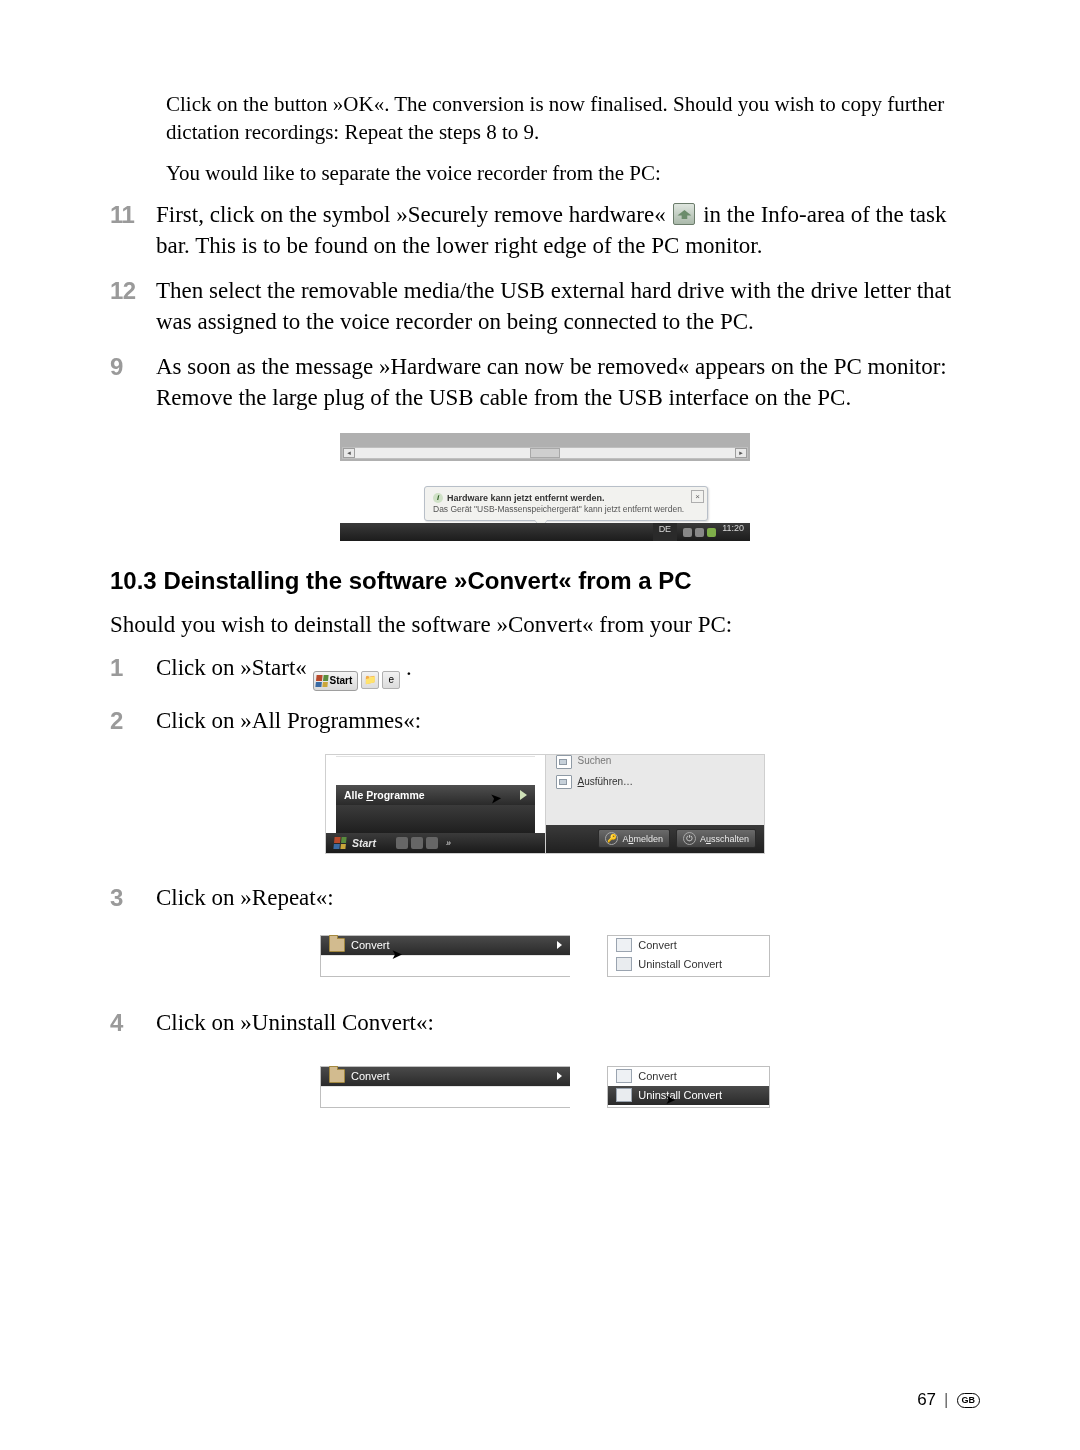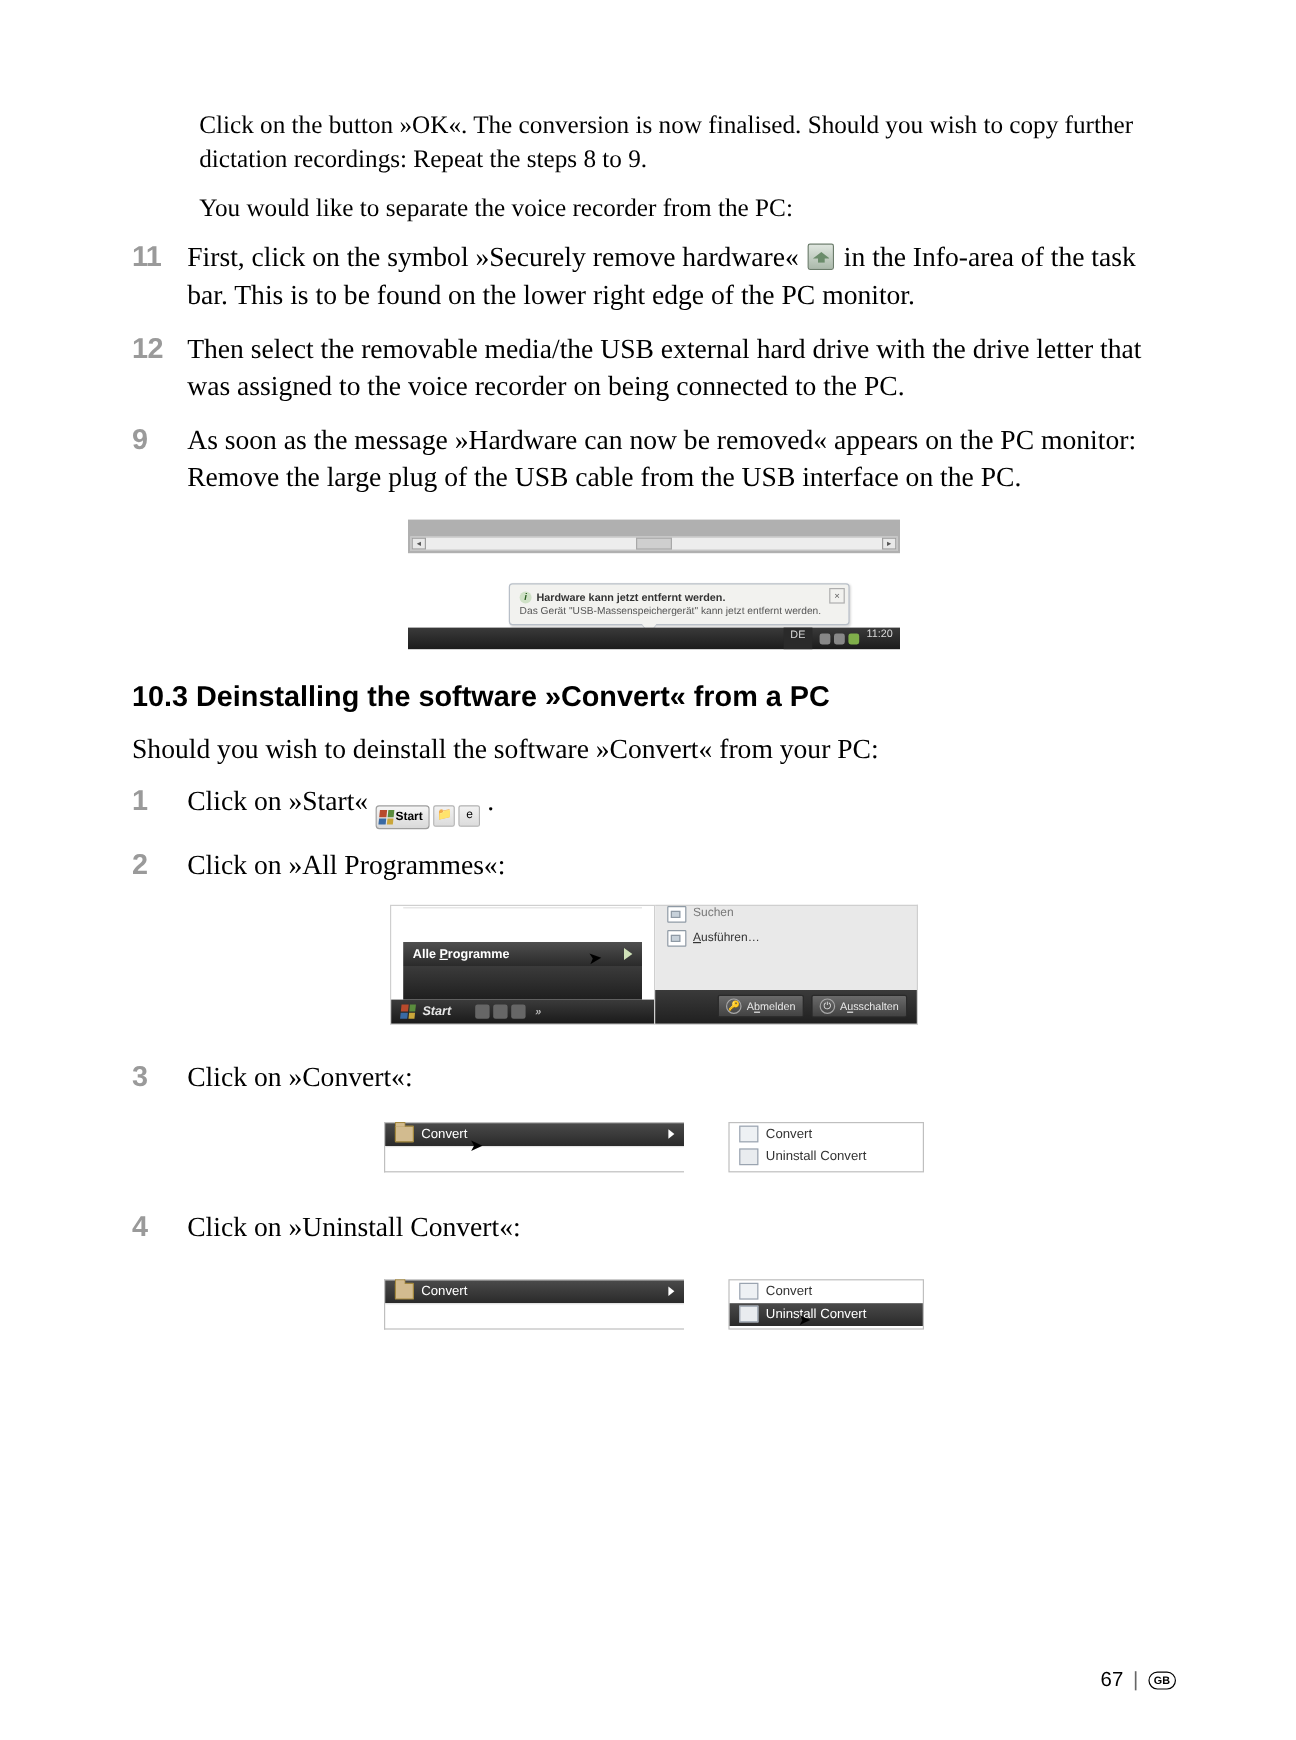--- a/index.html
+++ b/index.html
@@ -613,21 +613,21 @@
             </span>
           </div>
         </div>
         <span class="cursor">➤</span>
       </div>
     </div>
   </div>
 
   <div class="numlist" style="margin-top:28px">
     <span class="num">3</span>
-    <span>Click on »Convert«:</span>
+    <span>Click on »Repeat«:</span>
   </div>
 
   <div class="fig">
     <div class="fig34 fig3">
       <div class="fig34-frame" style="position:relative">
         <div class="fig34-left">
           <div class="crow sel">
             <span class="cico fold"></span>
             <span>Convert</span>
             <span class="rarr"></span>

